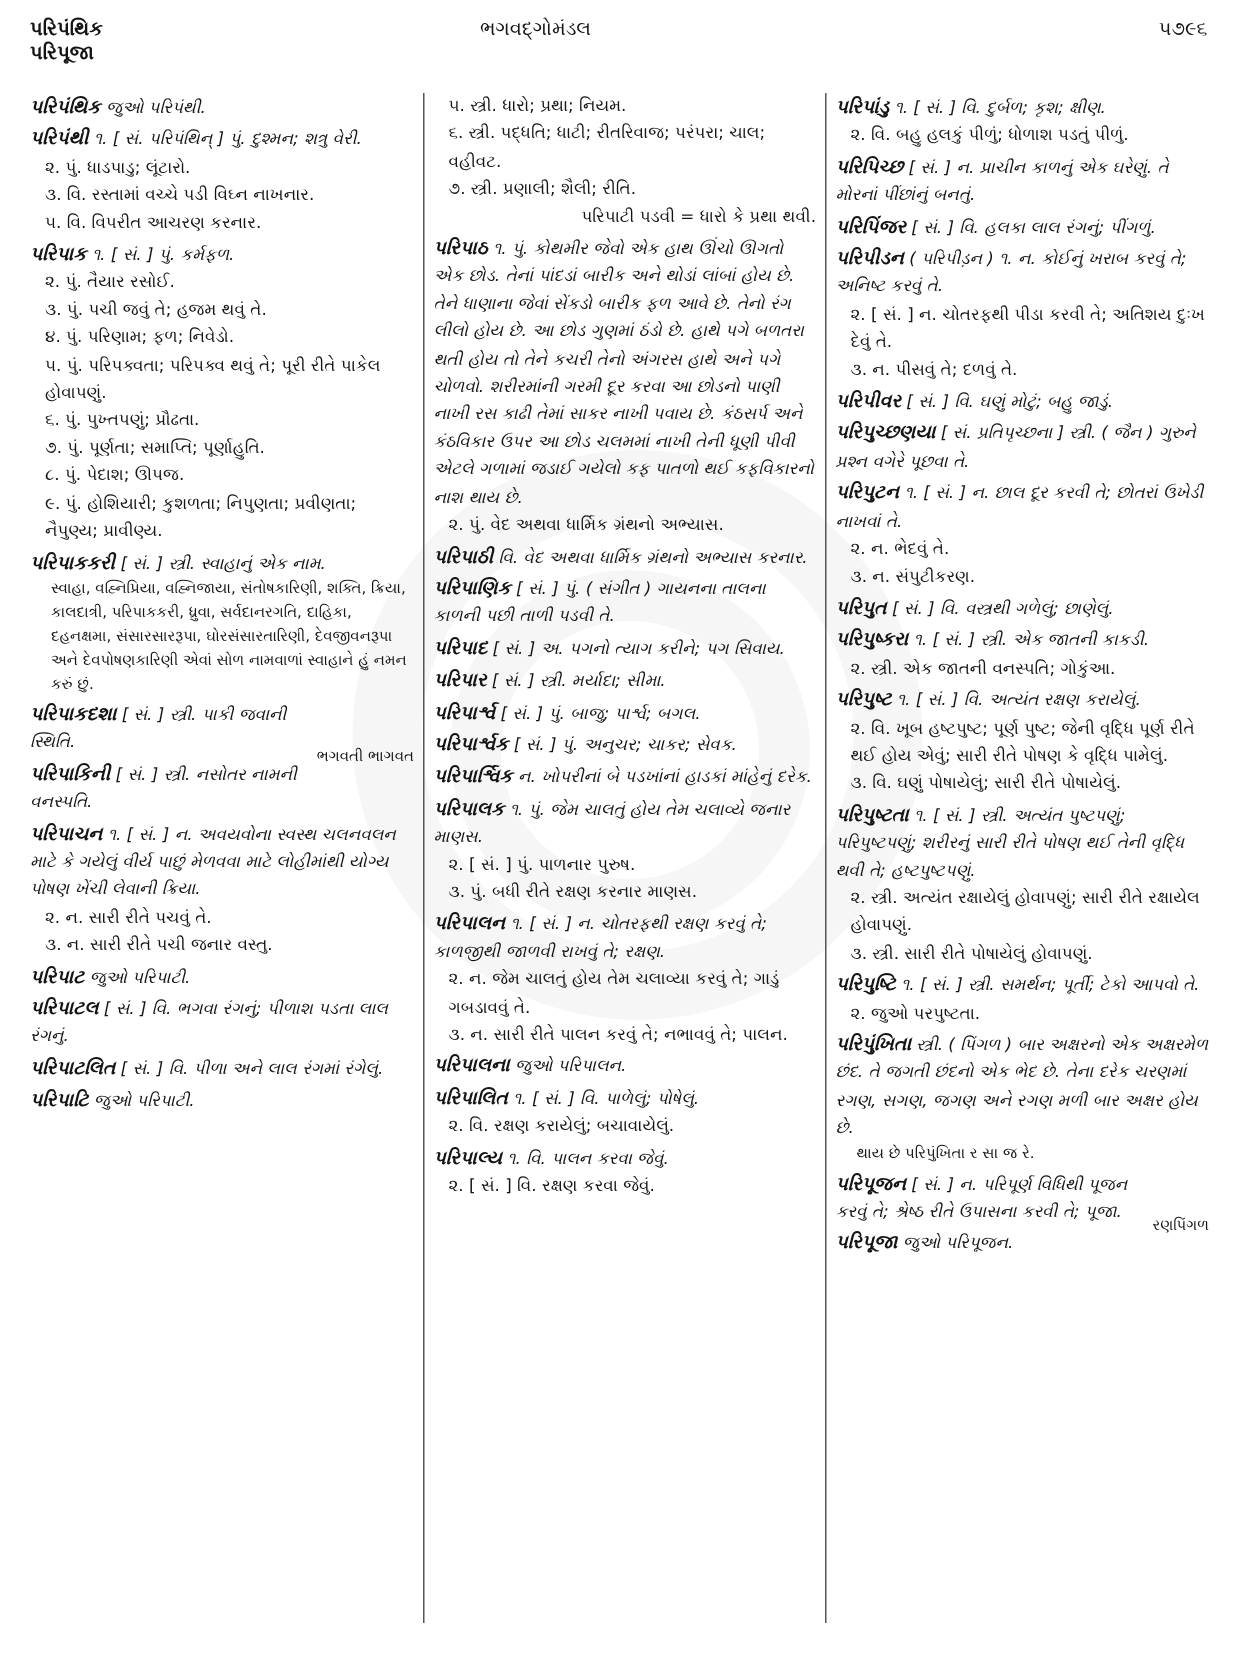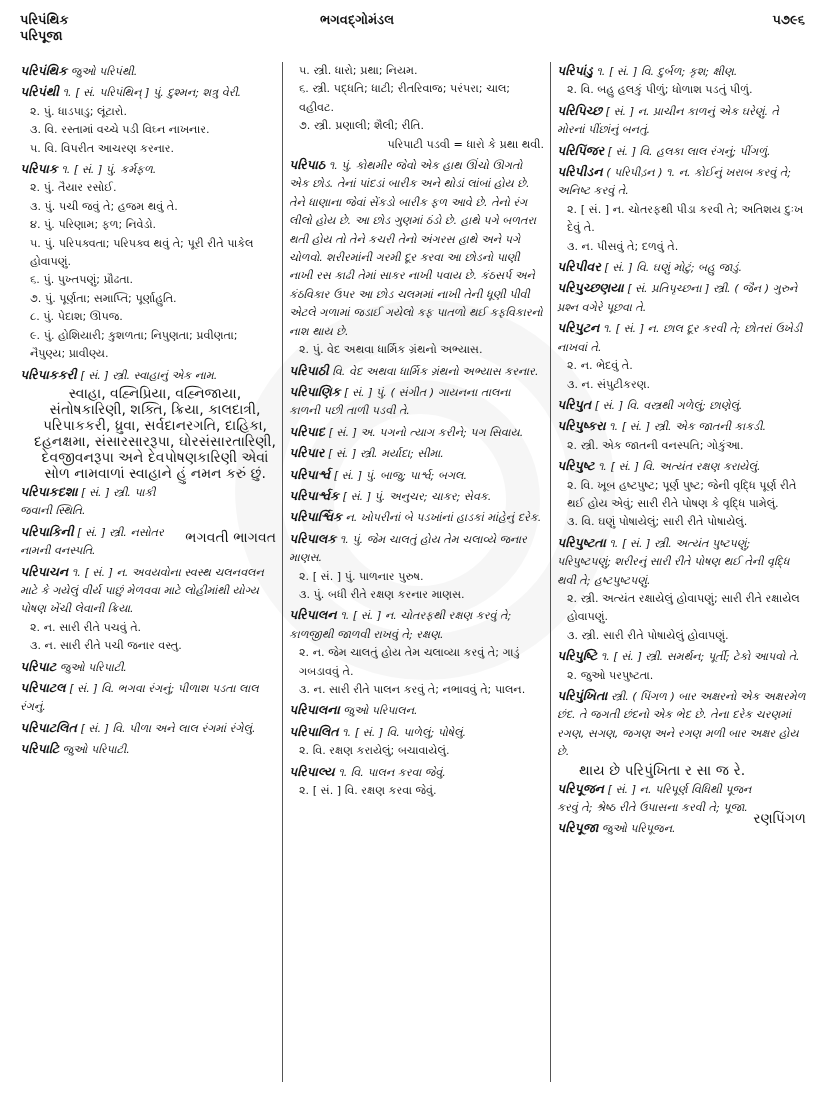--- a/index.html
+++ b/index.html
@@ -10,35 +10,35 @@
   .watermark {
     position: absolute; left: 235px; top: 300px; width: 380px; height: 380px;
     border-radius: 50%; border: 46px solid rgba(0,0,0,0.035); box-sizing: border-box;
     pointer-events: none;
   }
   .watermark.w2 { left: 300px; top: 380px; width: 240px; height: 240px; border-width: 34px; }
   .header {
     position: absolute; left: 0; top: 0; width: 825px; height: 60px;
   }
   .hdr-left { position: absolute; left: 20px; top: 12px; font-weight: bold; font-size: 13px; line-height: 16px; }
-  .hdr-center { position: absolute; left: 0; width: 714px; top: 12px; text-align: center; font-weight: bold; font-size: 13px; }
-  .hdr-right { position: absolute; right: 20px; top: 12px; font-weight: bold; font-size: 13px; margin-left: 48px; }
+  .hdr-center { position: absolute; left: 0; width: 714px; top: 12px; text-align: center; font-weight: normal; font-size: 13px; }
+  .hdr-right { position: absolute; right: 20px; top: 12px; font-weight: normal; font-size: 13px; margin-left: 48px; }
   .columns {
     position: absolute; left: 18px; top: 62px; width: 794px; height: 1020px;
     display: flex;
   }
   .col { box-sizing: border-box; padding: 0 6px; overflow: hidden; }
   .col.c1 { width: 264px; padding-left: 2px; }
   .col.c2 { width: 268px; border-left: 1px solid #555; }
   .col.c3 { width: 262px; border-left: 1px solid #555; }
   .entry { font-size: 11.2px; line-height: 18.4px; margin-bottom: 2px; }
   .hw { font-weight: bold; font-size: 12.6px; }
   .sense { padding-left: 10px; }
   .first-line { display: block; font-style: italic; }
-  .quote { font-size: 14px; line-height: 16px; padding-left: 14px; text-align: center; }
+  .quote { font-size: 10px; line-height: 16px; padding-left: 14px; }
   .quote .src { float: right; margin-top: 48px; }
   .note { padding-left: 14px; text-align: right; }
 </style>
 </head>
 <body>
 
 <div class="watermark"></div>
 <div class="watermark w2"></div>
 
 <div class="header">

